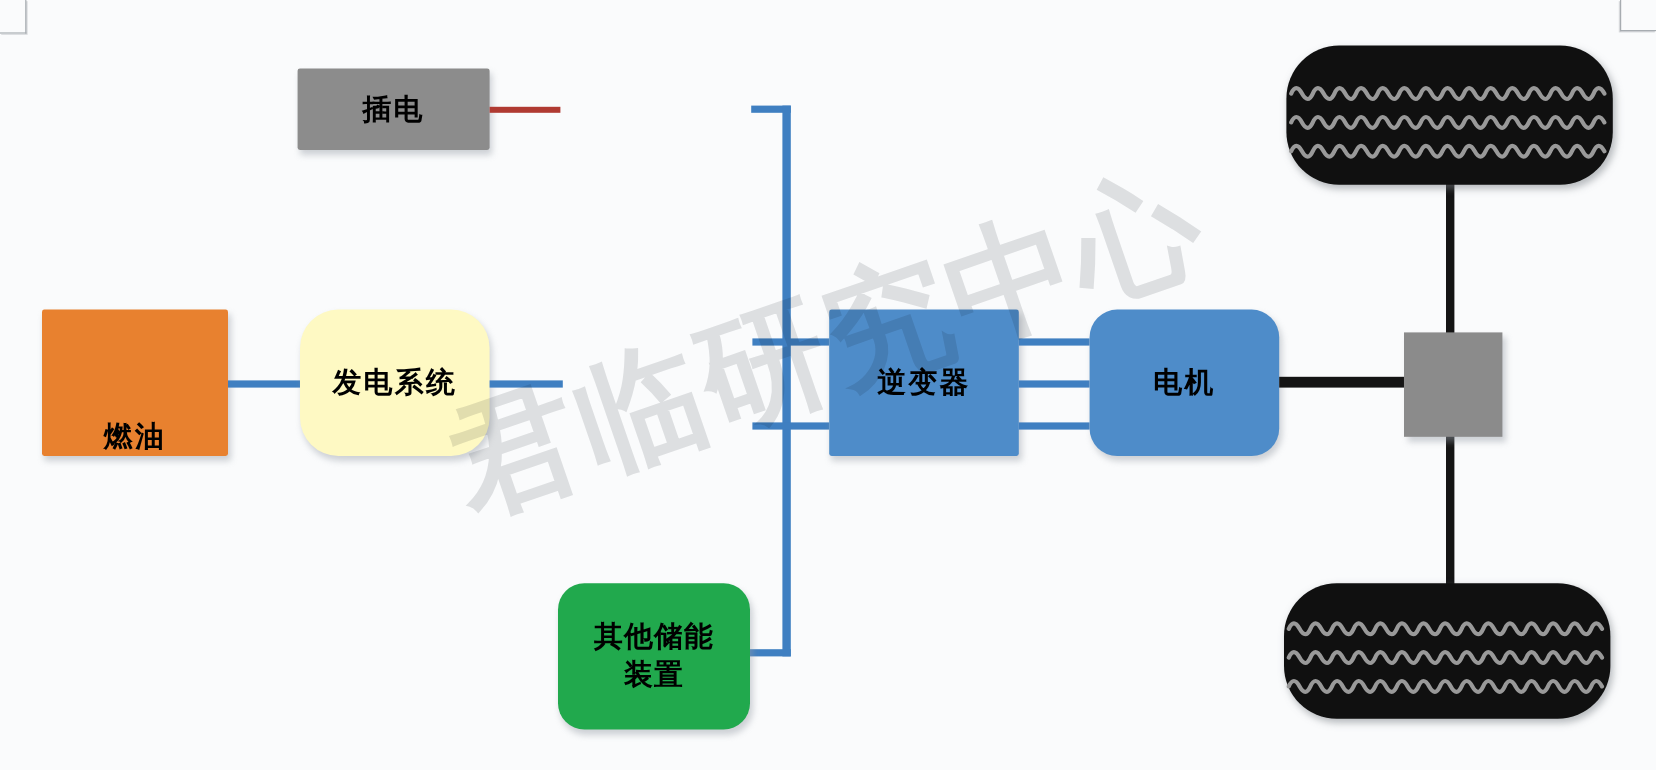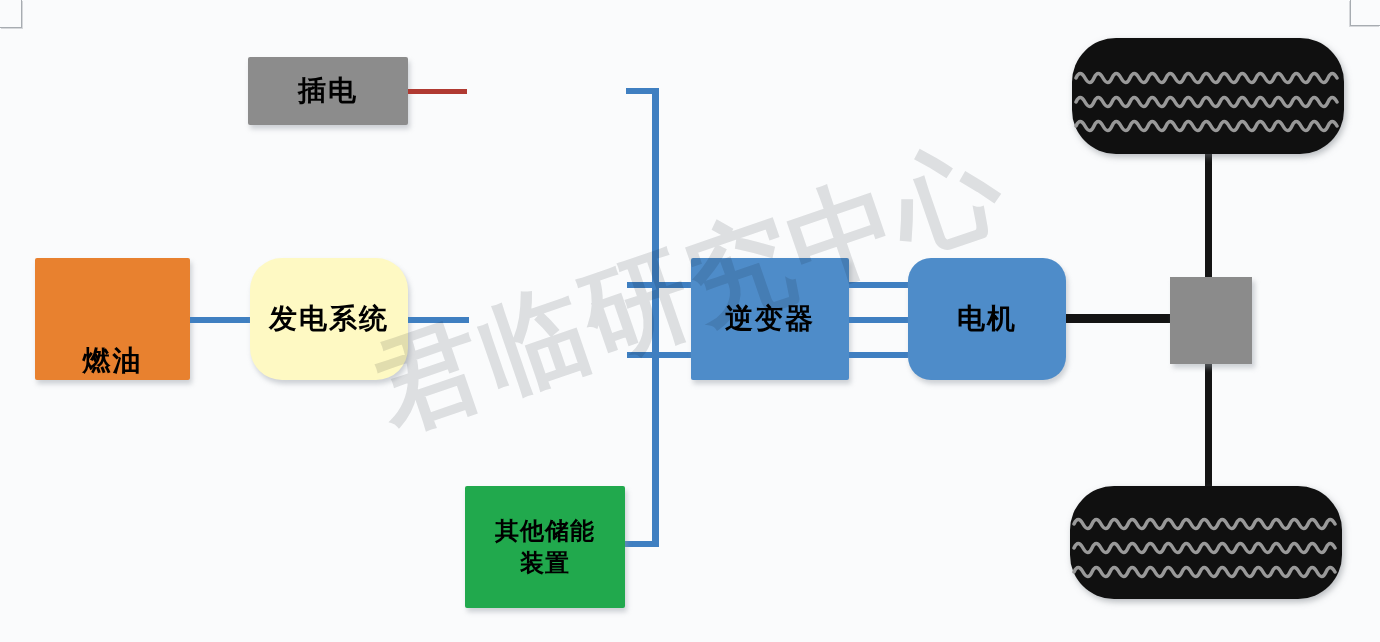--- a/index.html
+++ b/index.html
@@ -3,21 +3,21 @@
 <meta charset="utf-8">
 <style>
   html,body{margin:0;padding:0;}
   #stage{
     position:relative; width:1380px; height:642px; overflow:hidden;
     background:#fafbfc;
     font-family:"Liberation Sans","DejaVu Sans",sans-serif;
   }
   .box{
     position:absolute; display:flex; align-items:center; justify-content:center;
-    font-weight:bold; color:#000; font-size:28px; letter-spacing:2px;
+    font-weight:bold; color:#000; font-size:24px; letter-spacing:2px;
     border-radius:2px; box-shadow:2px 4px 5px rgba(150,158,166,.45);
     text-align:center;
   }
   .box.small-label{font-size:24px; letter-spacing:1px; line-height:32px;}
   .wrap-label{display:inline-block; width:108px;}
   .hline,.vline{position:absolute;}
   .diff{
     position:absolute; left:1170px; top:277px; width:82px; height:87px;
     box-shadow:3px 4px 5px rgba(150,158,166,.45);
   }
@@ -78,21 +78,21 @@
     <span>逆变器</span>
   </div>
   <div class="hline" style="left: 849px; top: 282px; width: 59px; height: 6px; background: rgb(63, 127, 193);"></div>
   <div class="hline" style="left: 849px; top: 317px; width: 59px; height: 6px; background: rgb(63, 127, 193);"></div>
   <div class="hline" style="left: 849px; top: 352px; width: 59px; height: 6px; background: rgb(63, 127, 193);"></div>
 
   <div class="box" style="left: 908px; top: 258px; width: 158px; height: 122px; background: rgb(78, 140, 201); border-radius: 23px;">
     <span>电机</span>
   </div>
 
-  <div class="box small-label" style="left: 465px; top: 486px; width: 160px; height: 122px; background: rgb(33, 169, 77);">
+  <div class="box small-label" style="left: 465px; top: 486px; width: 160px; height: 122px; background: rgb(33, 169, 77); border-radius: 22px;">
     <span class="wrap-label">其他储能装置</span>
   </div>
 
   <div class="hline" style="left: 1066px; top: 314px; width: 106px; height: 9px; background: rgb(20, 20, 20);"></div>
 
   <div class="vline" style="left: 1205px; top: 150px; width: 7px; height: 128px; background: rgb(20, 20, 20);"></div>
   <div class="vline" style="left: 1205px; top: 363px; width: 7px; height: 126px; background: rgb(20, 20, 20);"></div>
   <div class="diff" style="background: rgb(139, 139, 139);"></div>
 
   <div class="tire" style="left: 1072px; top: 38px; height: 116px; background: rgb(16, 16, 16);">

